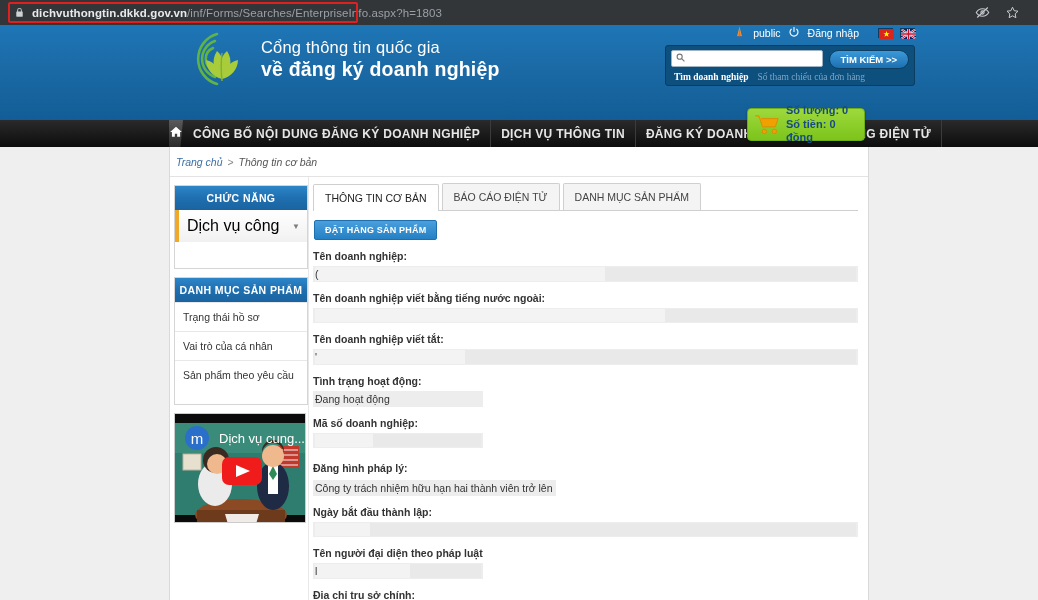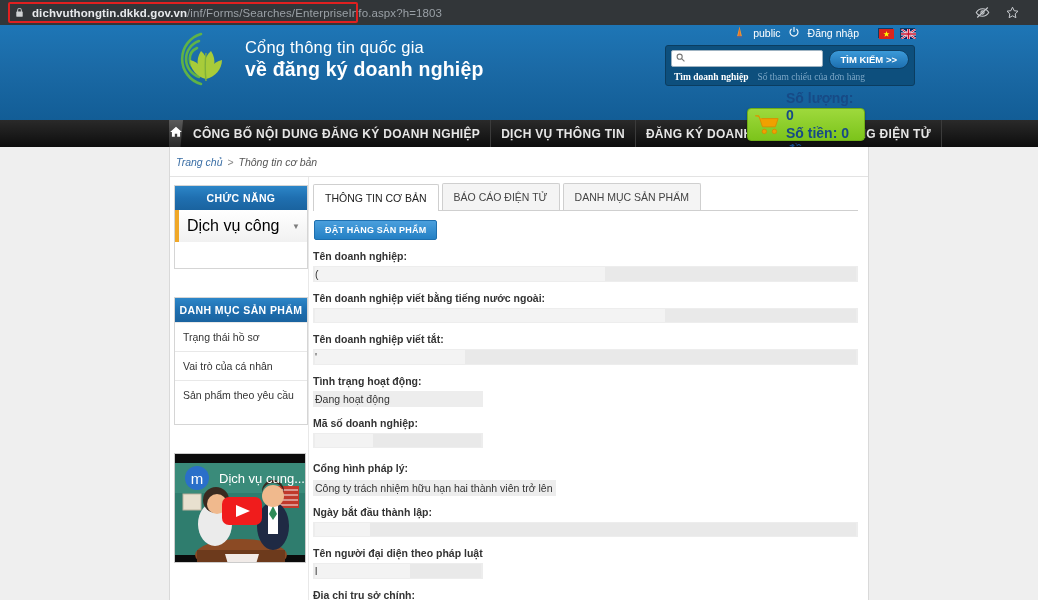--- a/index.html
+++ b/index.html
@@ -67,21 +67,21 @@
     position: relative;
   }
   .topband-inner {
     width: 700px;
     margin: 0 auto;
     position: relative;
     height: 100%;
   }
   .logo-area {
     position: absolute;
-    left: 6px; top: 4px;
+    left: 22px; top: 4px;
     display: flex; align-items: center;
   }
   .logo-mark { width: 62px; height: 60px; }
   .logo-text { margin-left: 8px; color: #ffffff; line-height: 1.1; }
   .logo-line1 { font-size: 16.5px; font-weight: 400; letter-spacing: .2px; }
   .logo-line2 { font-size: 19.5px; font-weight: bold; margin-top: 3px; letter-spacing: .2px; }
 
   
   .userstrip {
     position: absolute;
@@ -166,21 +166,21 @@
     width: 118px; height: 33px;
     background: linear-gradient(180deg,#9ed93c,#7cc41b);
     border-radius: 4px;
     border: 1px solid #6fae16;
     display: flex; align-items: center;
     padding: 0 6px;
     cursor: pointer;
     box-shadow: 0 1px 2px rgba(0,0,0,.35);
   }
   .cart-icon { width: 28px; height: 22px; margin-right: 4px; }
-  .cart-lines { color: #174a86; font-size: 14px; font-weight: bold; line-height: 1.25; }
+  .cart-lines { color: #174a86; font-size: 11px; font-weight: bold; line-height: 1.25; }
 
   
   .content-shell {
     width: 700px;
     margin: 0 auto;
     background: #ffffff;
     min-height: 453px;
     position: relative;
     border-left: 1px solid #d9d9d9;
     border-right: 1px solid #d9d9d9;
@@ -194,21 +194,21 @@
   }
   .breadcrumb .crumb-link { color: #3a6ea5; }
   .breadcrumb .crumb-sep { color: #888; font-style: normal; padding: 0 2px; }
   .breadcrumb .crumb-cur { color: #555; }
 
   .cols { display: flex; }
   .col-left { width: 138px; padding: 8px 0 0 4px; }
   .col-right { flex: 1; padding: 6px 10px 0 4px; border-left: 1px solid #e8e8e8; }
 
   
-  .panel { margin-bottom: 28px; border: 1px solid #d5d5d5; background: #fff; }
+  .panel { margin-bottom: 8px; border: 1px solid #d5d5d5; background: #fff; }
   .panel-head {
     background: linear-gradient(180deg,#2c86c8 0%, #1f6fb0 50%, #1a639f 100%);
     color: #fff;
     font-size: 10.5px; font-weight: bold;
     text-align: center;
     padding: 6px 2px;
     letter-spacing: .4px;
   }
   .panel-row {
     padding: 7px 8px;
@@ -531,21 +531,21 @@
 
         <div class="field">
           <div class="field-label">Mã số doanh nghiệp:</div>
           <div class="field-value v-w1 redacted-split">
             <span class="a" style="width:58px"></span>
             <span class="b" style="flex:1"></span>
           </div>
         </div>
 
         <div class="field" style="margin-top:14px">
-          <div class="field-label">Cổng hình pháp lý:</div>
+          <div class="field-label">Đăng hình pháp lý:</div>
           <div class="field-value" style="width:auto; display:inline-block; padding-right:4px">Công ty trách nhiệm hữu hạn hai thành viên trở lên</div>
         </div>
 
         <div class="field">
           <div class="field-label">Ngày bắt đầu thành lập:</div>
           <div class="field-value v-wfull redacted-split">
             <span class="a" style="width:55px"></span>
             <span class="b" style="flex:1"></span>
           </div>
         </div>

